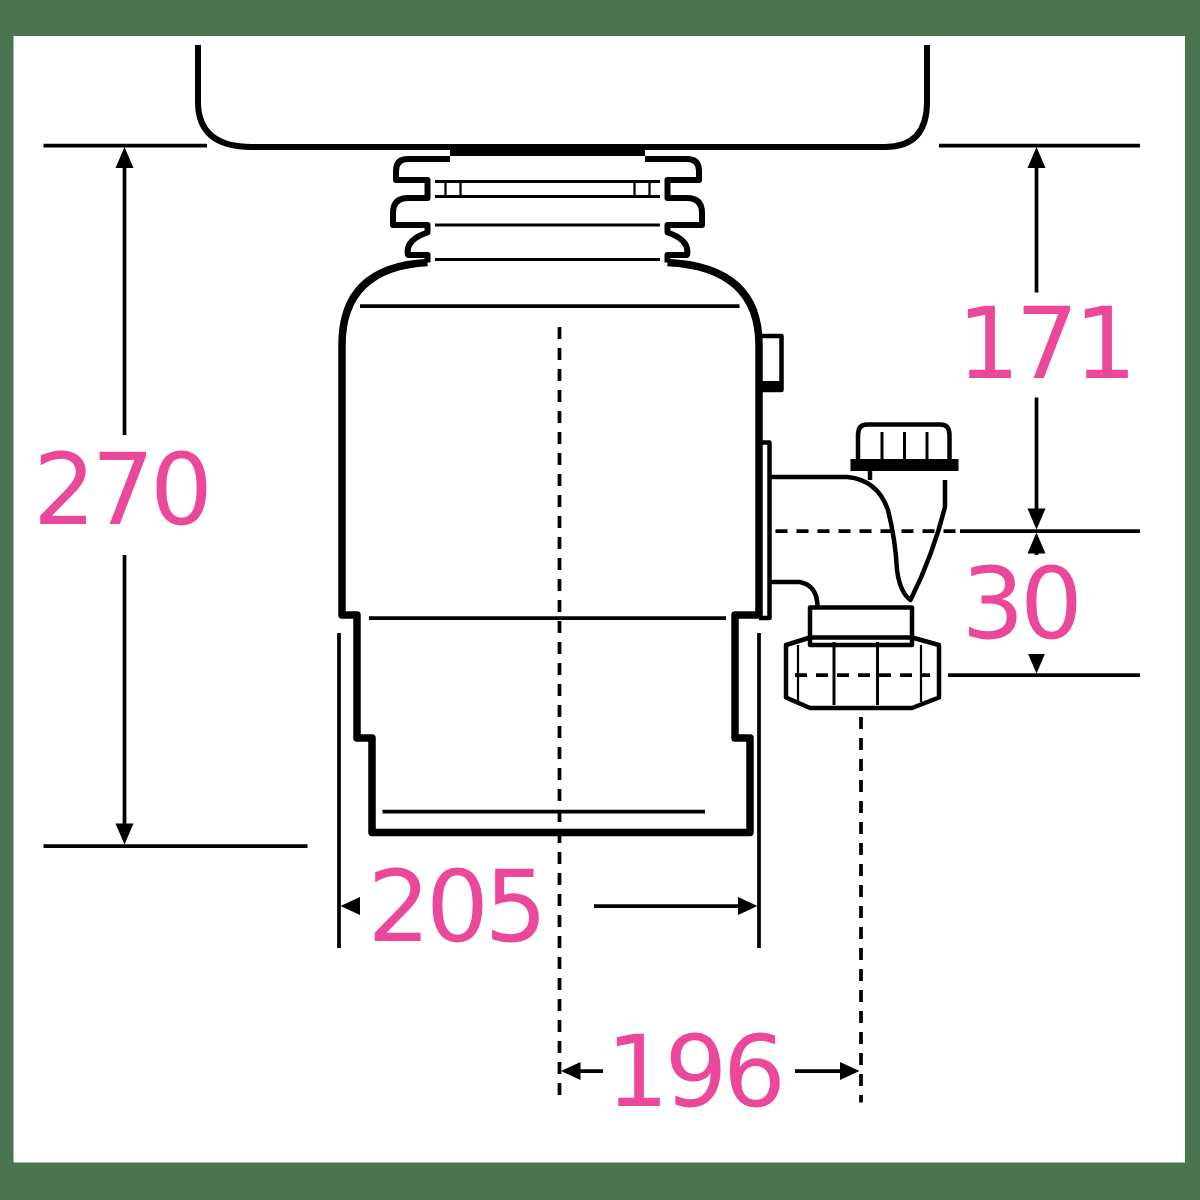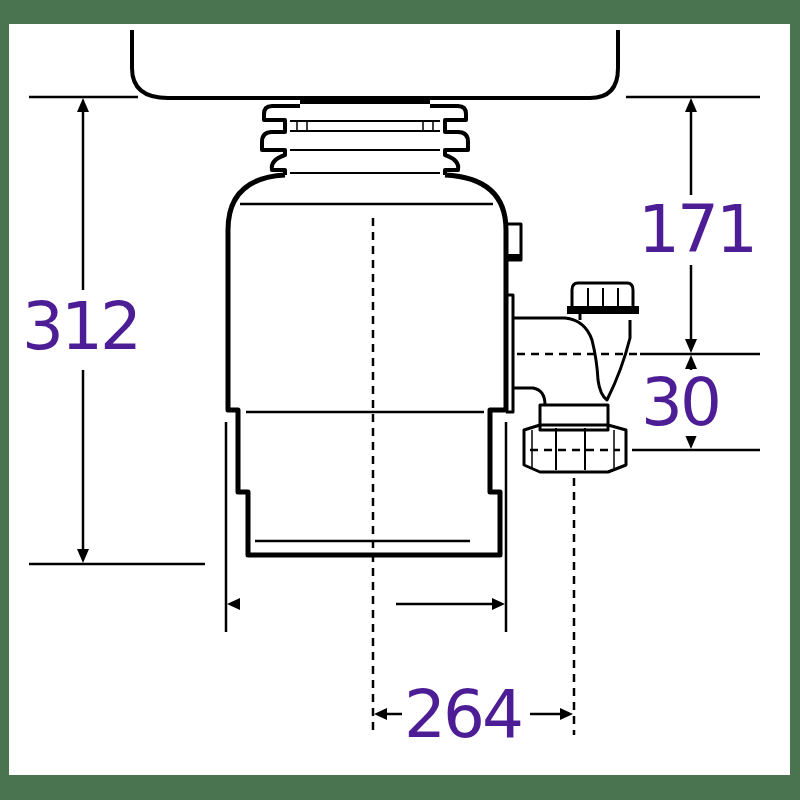--- a/index.html
+++ b/index.html
@@ -1,19 +1,19 @@
 <!DOCTYPE html>
 <html><head>
   <meta charset="utf-8">
   <style>
     html, body { margin: 0; padding: 0; }
     body { width: 800px; height: 800px; background: #4a7450; position: relative; overflow: hidden; }
     #canvas { position: absolute; left: 9px; top: 24px; width: 781px; height: 751px; background: #ffffff; }
     svg { position: absolute; left: 0; top: 0; }
-    .dim-label { position: absolute; font-family: "DejaVu Sans", sans-serif; color: #4c1d95; font-size: 66px; line-height: 1; letter-spacing: -3px; background: #fff; padding: 0 2px; }
+    .dim-label { position: absolute; font-family: "DejaVu Sans", sans-serif; color: #ec4899; font-size: 66px; line-height: 1; letter-spacing: -3px; background: #fff; padding: 0 2px; }
   </style>
 </head>
 <body>
 
 <div id="canvas">
   <svg width="781" height="751" viewBox="9 24 781 751">
     <g fill="none" stroke="#000" stroke-linejoin="round">
 
       <path d="M132 30 V68 Q132 98 168 98 H590 Q618 98 618 68 V30" stroke-width="4"></path>
       <rect x="300" y="97" width="130" height="7" fill="#000" stroke="none"></rect>
@@ -98,17 +98,18 @@
         <polygon points="691,355 685,369 697,369"></polygon>
         <polygon points="691,449 685,435 697,435"></polygon>
         <polygon points="227,604 240,598 240,610"></polygon>
         <polygon points="505,604 492,598 492,610"></polygon>
         <polygon points="374,714 387,708 387,720"></polygon>
         <polygon points="573,714 560,708 560,720"></polygon>
       </g>
     </g>
   </svg>
 
-  <span class="dim-label" style="left:11px; top:270px;">312</span>
+  <span class="dim-label" style="left:11px; top:270px;">270</span>
   <span class="dim-label" style="left:627px; top:173px;">171</span>
   <span class="dim-label" style="left:630px; top:346px;">30</span>
-  <span class="dim-label" style="left:393px; top:658px;">264</span>
+  <span class="dim-label" style="left:234px; top:548px;">205</span>
+  <span class="dim-label" style="left:393px; top:658px;">196</span>
 </div>
 
 </body></html>

